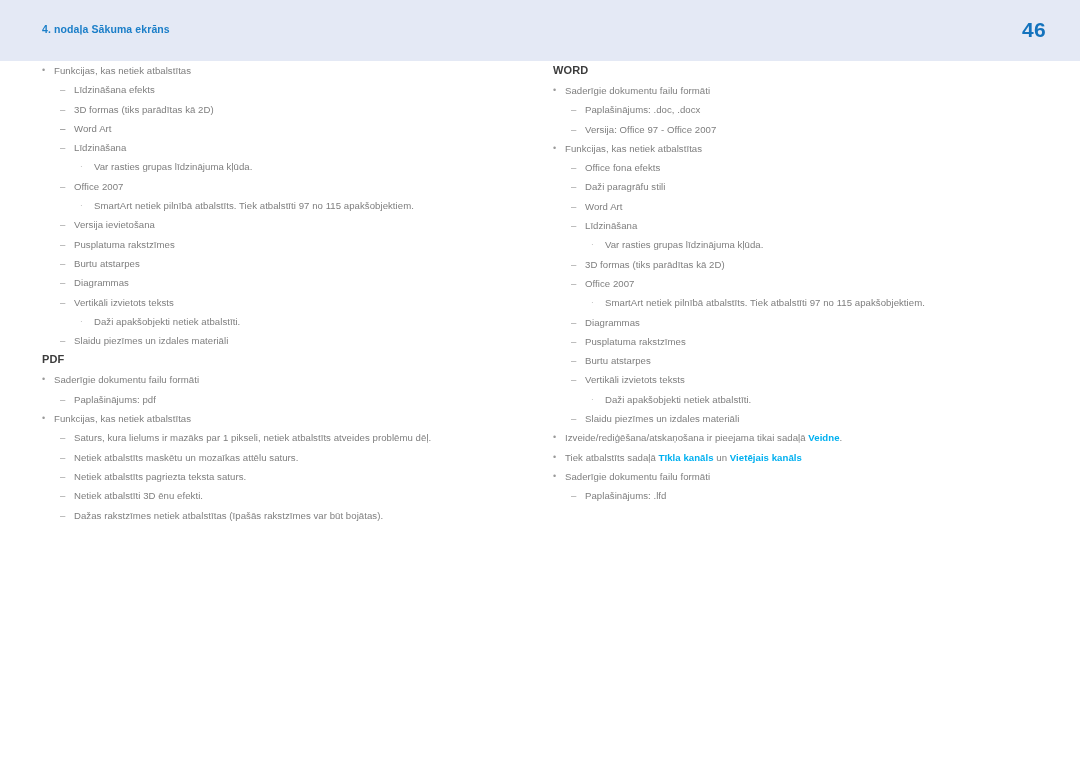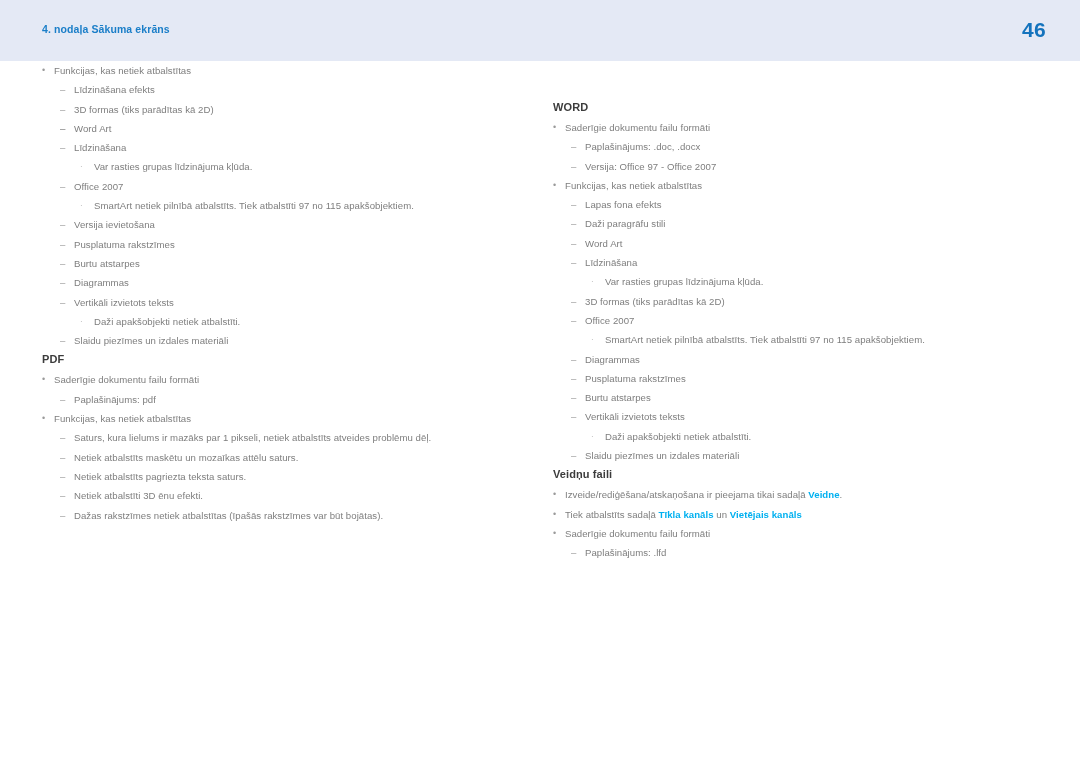--- a/index.html
+++ b/index.html
@@ -52,21 +52,21 @@
     top: 61px;
     width: 1080px;
     height: 702px;
   }
   .column {
     position: absolute;
     top: 0;
     width: 500px;
   }
   .column.left  { left: 42px; }
-  .column.right { left: 553px; margin-top: 37px; }
+  .column.right { left: 553px; }
 
   .section { margin: 0; }
 
   .section-title {
     font-size: 11px;
     font-weight: bold;
     color: #3c3c3c;
     margin: 0 0 2px 0;
     line-height: 18px;
     letter-spacing: 0.1px;
@@ -150,38 +150,37 @@
       </div>
     </div>
   <div class="column right">
       <div class="section">
         <div class="section-title">WORD</div>
         <div class="list">
           <div class="li lvl1"><span class="marker">•</span><span class="txt">Saderīgie dokumentu failu formāti</span></div>
           <div class="li lvl2"><span class="marker">–</span><span class="txt">Paplašinājums: .doc, .docx</span></div>
           <div class="li lvl2"><span class="marker">–</span><span class="txt">Versija: Office 97 - Office 2007</span></div>
           <div class="li lvl1"><span class="marker">•</span><span class="txt">Funkcijas, kas netiek atbalstītas</span></div>
-          <div class="li lvl2"><span class="marker">–</span><span class="txt">Lapas fona efekts</span></div>
+          <div class="li lvl2"><span class="marker">–</span><span class="txt">Office fona efekts</span></div>
           <div class="li lvl2"><span class="marker">–</span><span class="txt">Daži paragrāfu stili</span></div>
           <div class="li lvl2"><span class="marker">–</span><span class="txt">Word Art</span></div>
           <div class="li lvl2"><span class="marker">–</span><span class="txt">Līdzināšana</span></div>
           <div class="li lvl3"><span class="marker">·</span><span class="txt">Var rasties grupas līdzinājuma kļūda.</span></div>
           <div class="li lvl2"><span class="marker">–</span><span class="txt">3D formas (tiks parādītas kā 2D)</span></div>
           <div class="li lvl2"><span class="marker">–</span><span class="txt">Office 2007</span></div>
           <div class="li lvl3"><span class="marker">·</span><span class="txt">SmartArt netiek pilnībā atbalstīts. Tiek atbalstīti 97 no 115 apakšobjektiem.</span></div>
           <div class="li lvl2"><span class="marker">–</span><span class="txt">Diagrammas</span></div>
           <div class="li lvl2"><span class="marker">–</span><span class="txt">Pusplatuma rakstzīmes</span></div>
           <div class="li lvl2"><span class="marker">–</span><span class="txt">Burtu atstarpes</span></div>
           <div class="li lvl2"><span class="marker">–</span><span class="txt">Vertikāli izvietots teksts</span></div>
           <div class="li lvl3"><span class="marker">·</span><span class="txt">Daži apakšobjekti netiek atbalstīti.</span></div>
           <div class="li lvl2"><span class="marker">–</span><span class="txt">Slaidu piezīmes un izdales materiāli</span></div>
         </div>
       </div>
       <div class="section">
-        <div class="section-title">Veidņu faili</div>
         <div class="list">
           <div class="li lvl1"><span class="marker">•</span><span class="txt"><span class="plain">Izveide/rediģēšana/atskaņošana ir pieejama tikai sadaļā </span><span class="link">Veidne</span><span class="plain">.</span></span></div>
         </div>
       </div>
       <div class="section">
         <div class="list">
           <div class="li lvl1"><span class="marker">•</span><span class="txt"><span class="plain">Tiek atbalstīts sadaļā </span><span class="link">Tīkla kanāls</span><span class="plain"> un </span><span class="link">Vietējais kanāls</span></span></div>
           <div class="li lvl1"><span class="marker">•</span><span class="txt">Saderīgie dokumentu failu formāti</span></div>
           <div class="li lvl2"><span class="marker">–</span><span class="txt">Paplašinājums: .lfd</span></div>
         </div>

